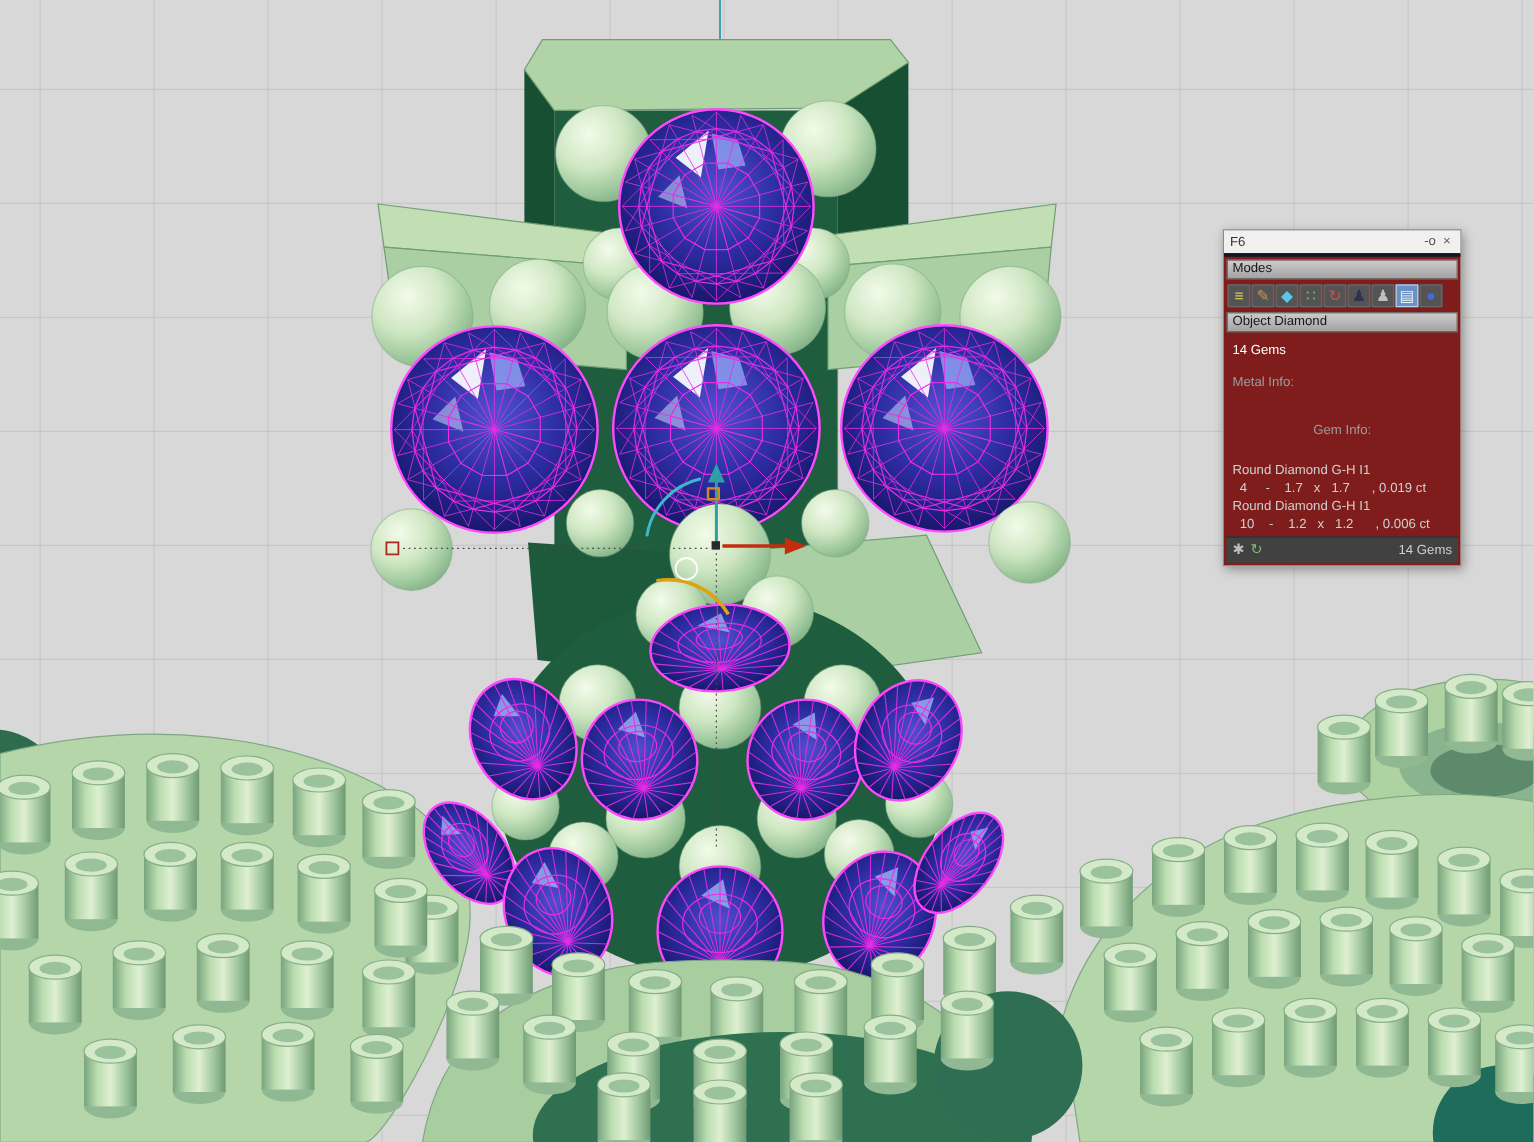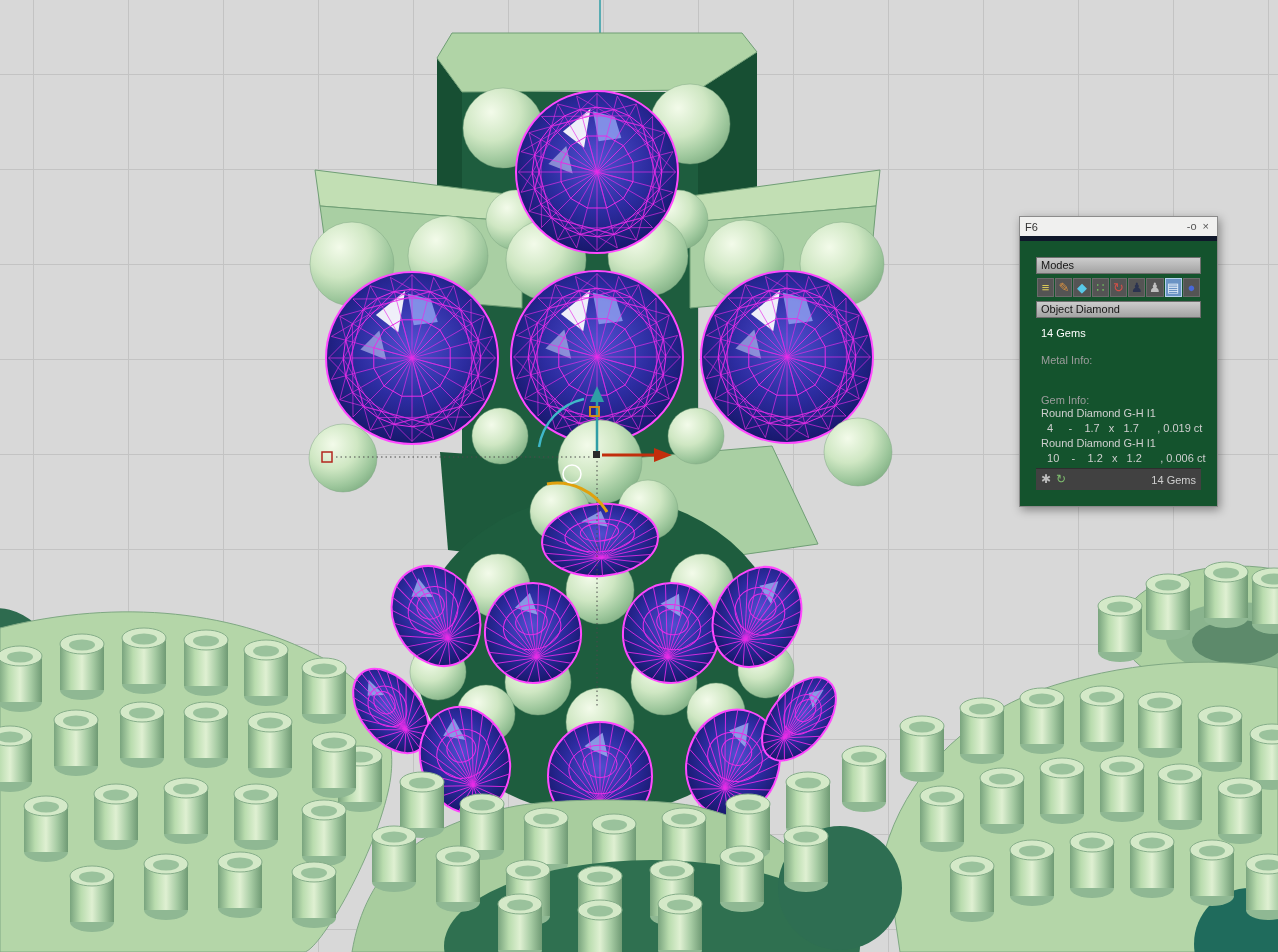--- a/index.html
+++ b/index.html
@@ -13,45 +13,45 @@
     background-image:
       linear-gradient(to right,#c3c3c3 1px,transparent 1px),
       linear-gradient(to bottom,#c3c3c3 1px,transparent 1px);
     background-size:95px 95px;
     background-position:33px 74px;
   }
   svg#scene{position:absolute;left:0;top:0;}
 
   
   .panel{
-    position:absolute;left:1019px;top:216px;width:199px;
+    position:absolute;left:1019px;top:191px;width:199px;
     background:#f0f0ef;border:1px solid #8b8b8b;
     box-shadow:2px 3px 9px rgba(0,0,0,.38);
     font-size:11px;z-index:10;box-sizing:border-box;
   }
   .titlebar{height:19px;display:flex;align-items:center;padding:0 5px;color:#333;}
   .tb-sp{flex:1}
   .tb-btn{color:#555;padding:0 3px;font-size:11px;line-height:19px;}
-  .panel-body{background:#14532d;border-top:5px solid #0f172a;padding:16px;}
+  .panel-body{background:#7f1d1d;border-top:3px solid #0f172a;padding:2px;}
   .sec-hd{
     background:linear-gradient(#cccccc,#a3a3a3);
     border:1px solid #6e6e6e;color:#161616;
     padding:1px 4px;height:13px;line-height:13px;margin-bottom:2px;
   }
   .icon-row{display:flex;gap:1px;padding:2px 1px 4px;}
   .mode-btn{
     width:19px;height:19px;display:flex;align-items:center;justify-content:center;
     font-size:13px;background:#545454;border:1px solid #6a6a6a;box-sizing:border-box;
   }
   .mode-btn.active{background:#6a93c4;border-color:#b5d2ee;}
   .report{color:#d6d6d6;padding:5px 5px 2px;min-height:140px;}
   .gems-count{color:#ffffff;margin:2px 0 15px;}
   .muted{color:#9c9c9c;}
   .muted.gap{margin-bottom:28px;}
-  .muted.tight{margin-bottom:0;}
+  .muted.tight{margin-bottom:20px;text-align:center;}
   .gem-name{color:#cfcfcf;line-height:15px;}
   .gem-detail{white-space:pre;color:#cfcfcf;line-height:15px;}
   .pfooter{
     display:flex;align-items:center;border-top:1px solid #2e2e2e;
     background:#414141;padding:2px 5px;color:#cfcfcf;height:17px;
   }
   .f-ic{margin-right:5px;font-size:12px;line-height:17px;}
   .f-ic.gear{color:#bdbdbd;}
   .f-ic.refresh{color:#7fbf6f;}
   .total{margin-left:auto;}

